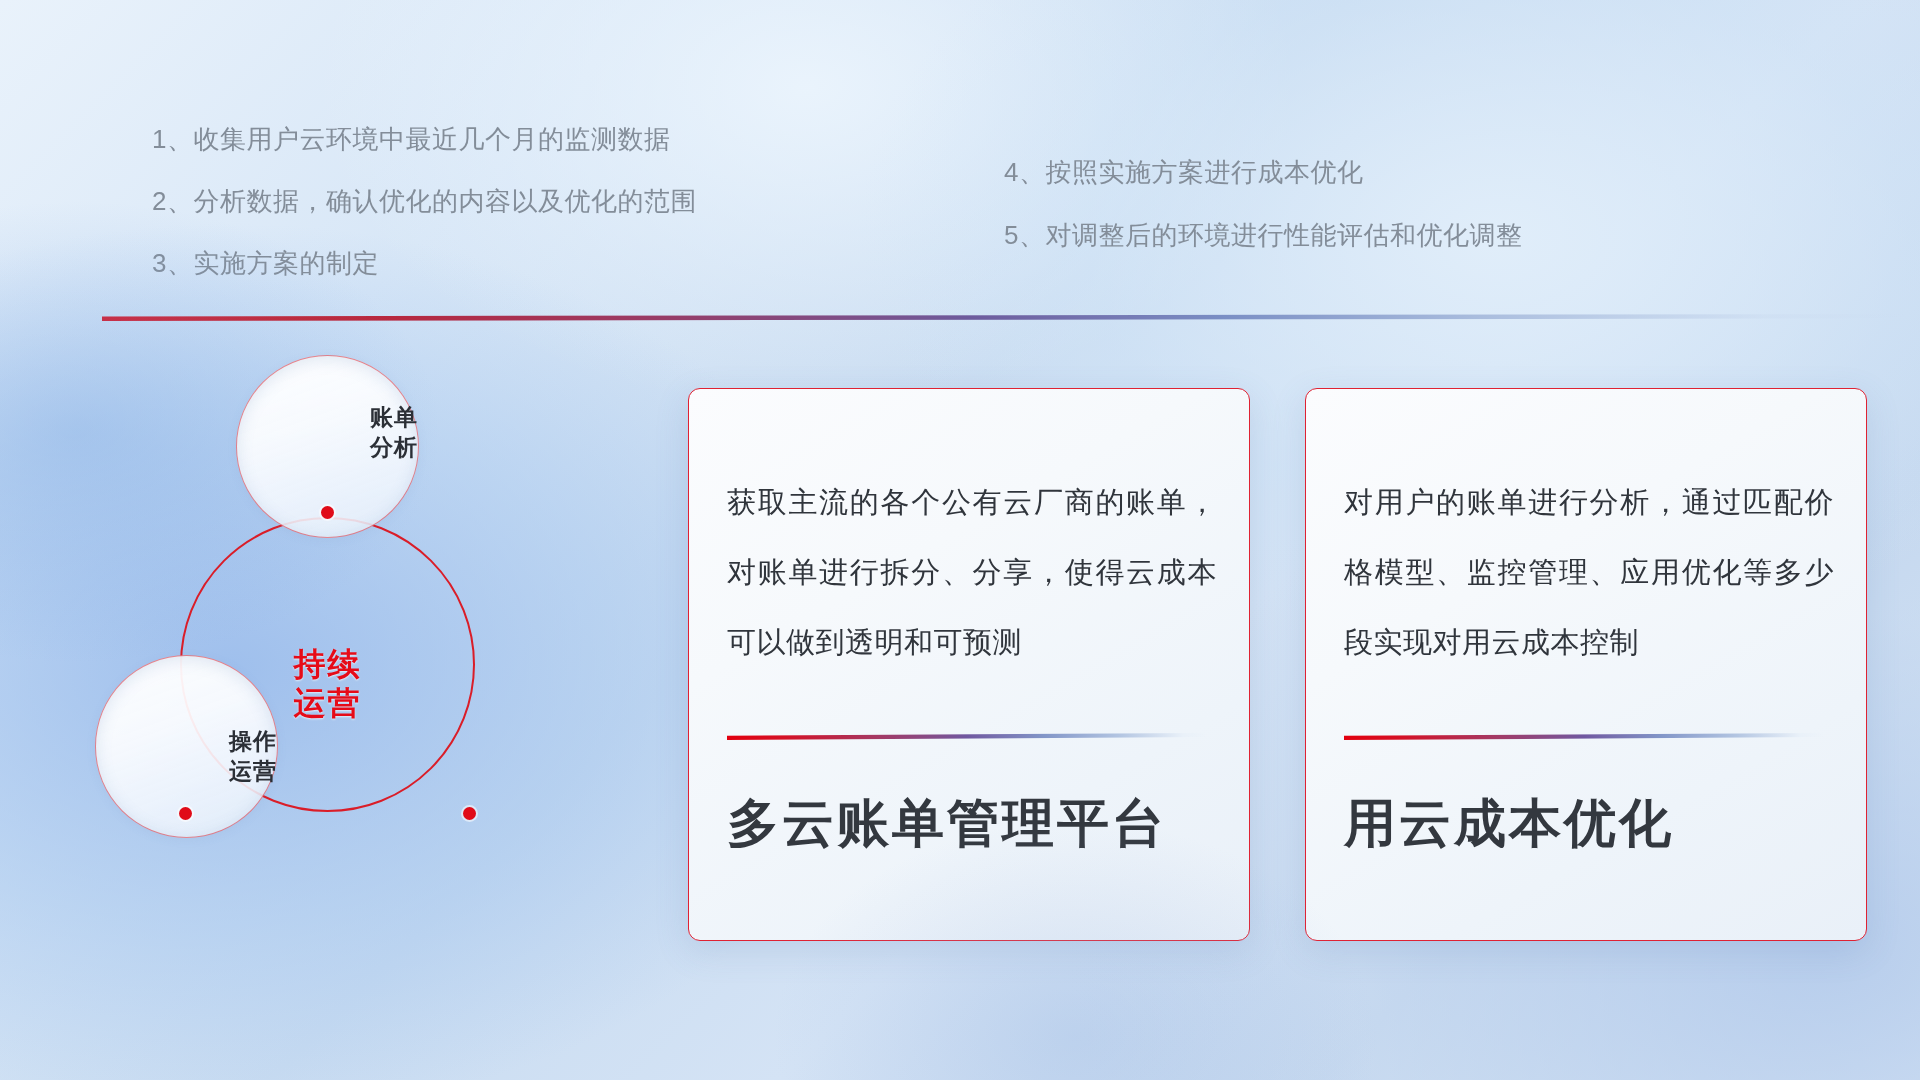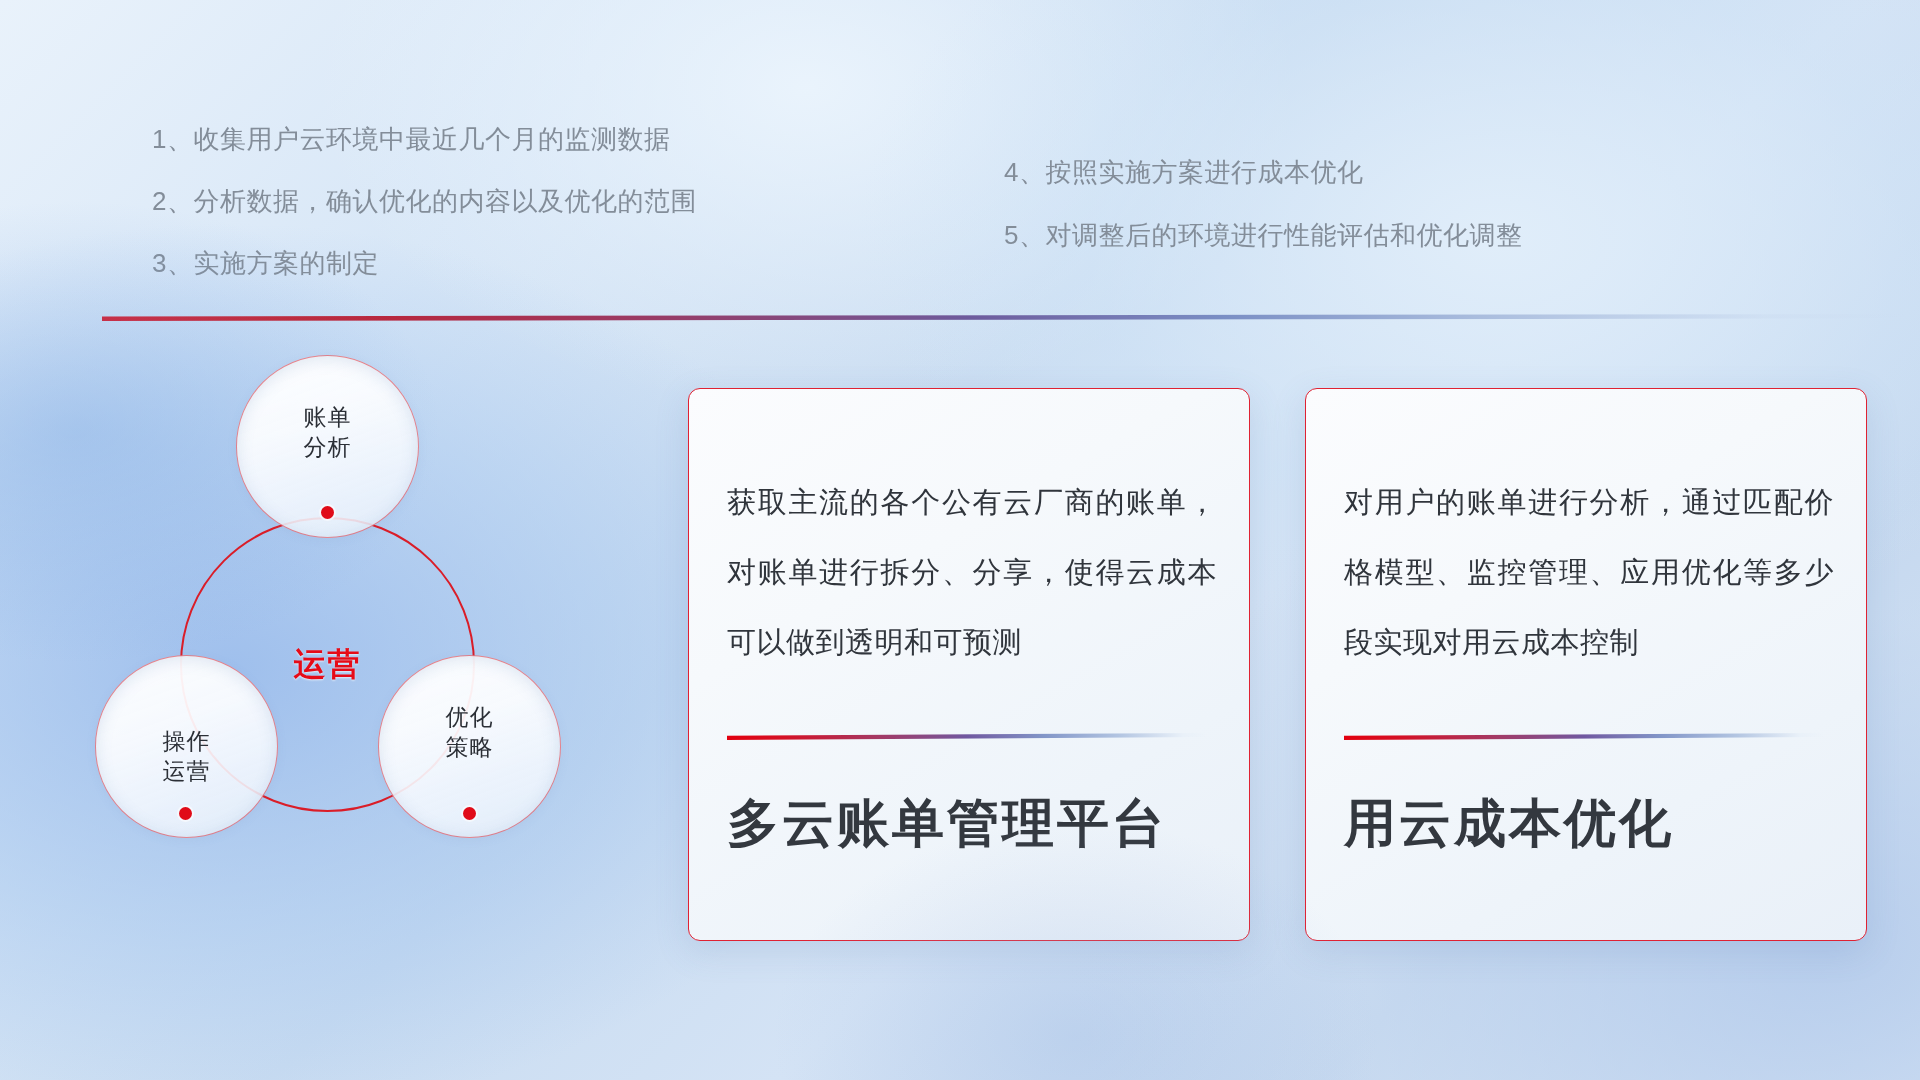--- a/index.html
+++ b/index.html
@@ -61,22 +61,22 @@
   }
   #c-top { left:141px; top:0px; width:183px; height:183px; z-index:3; }
   #c-left { left:0px;  top:300px; width:183px; height:183px; z-index:3; }
   #c-right{ left:283px;top:300px; width:183px; height:183px; z-index:3; }
   #c-center{
     left:85px; top:162px; width:295px; height:295px; z-index:2;
     border:2px solid #da1d28; background:transparent;
   }
   .vlabel {
     position:absolute; z-index:5;
-    text-align:center; width:100%;
-    font-weight:400; color:#2b2f36;
+    text-align:right; width:100%;
+    font-weight:700; color:#2b2f36;
     font-size:23px; line-height:1.30;
     letter-spacing:1px;
   }
   #c-top .vlabel { top:47px; }
   #c-left .vlabel { top:47px;margin-top:24px; }
   #c-right .vlabel { top:47px; }
   #center-label {
     position:absolute; z-index:6;
     left:85px; top:290px; width:295px;
     text-align:center;
@@ -162,28 +162,23 @@
       </div>
     </div>
 
     <div class="vcircle vc-fill" id="c-left">
       <div class="vlabel">
         <div>操作</div>
         <div>运营</div>
       </div>
     </div>
 
-    <div class="vcircle vc-fill" id="c-right">
-      <div class="vlabel">
-        <div>优化</div>
-        <div>策略</div>
-      </div>
-    </div>
 
     <div id="center-label">
+      <div>持续</div>
       <div>运营</div>
     </div>
 
     <div class="vdot" id="dot-top"></div>
     <div class="vdot" id="dot-left"></div>
     <div class="vdot" id="dot-right"></div>
   </div>
 
   <div class="card" id="card-1">
     <div class="card-body">获取主流的各个公有云厂商的账单，对账单进行拆分、分享，使得云成本可以做到透明和可预测</div>

